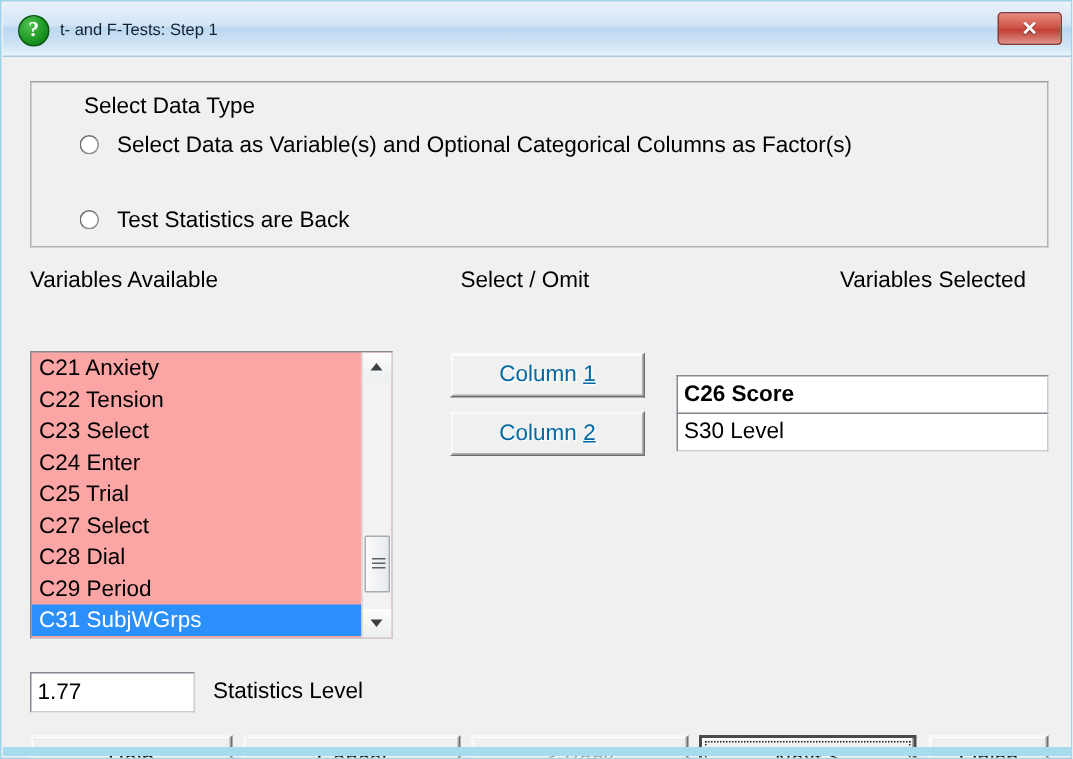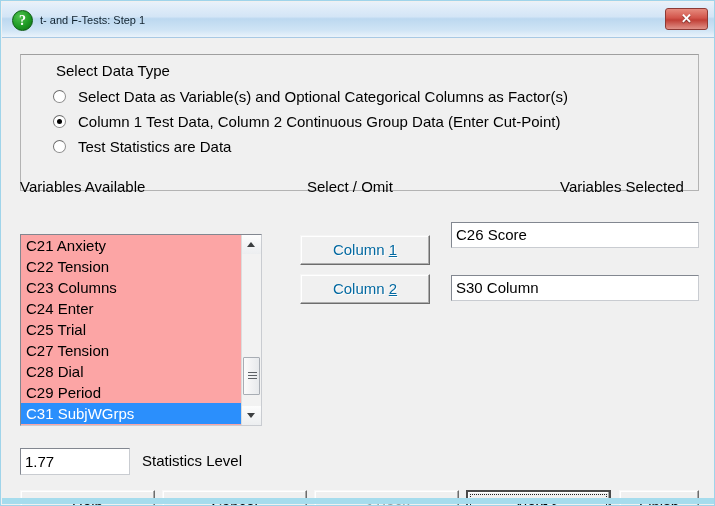--- a/index.html
+++ b/index.html
@@ -74,21 +74,21 @@
   #client {
     position: absolute;
     left: 1px; top: 37px;
     width: 713px; height: 467px;
     background: #f0f0f0;
   }
   
   #groupbox {
     position: absolute;
     left: 18px; top: 16px;
-    width: 679px; height: 137px;
+    width: 679px; height: 111px;
     box-sizing: border-box;
     border: 1px solid #b3b3b3;
     border-top-color: #9f9f9f;
   }
   #groupbox-label {
     position: absolute;
     left: 30px; top: 7px;
     padding: 0 5px;
     background: #f0f0f0;
     font-size: 15px;
@@ -327,43 +327,39 @@
   <div id="client">
 
     <div id="groupbox">
       <div id="groupbox-label">Select Data Type</div>
 
       <div class="radio-row" style="top:30px;">
         <span class="radio-mark"></span>
         <span class="radio-label">Select Data as Variable(s) and Optional Categorical Columns as Factor(s)</span>
       </div>
 
-      <div class="radio-row" style="top:55px;">
-        <span class="radio-mark on"></span>
-        <span class="radio-label">Column 1 Test Data, Column 2 Continuous Group Data (Enter Cut-Point)</span>
-      </div>
 
       <div class="radio-row" style="top:80px;">
         <span class="radio-mark"></span>
-        <span class="radio-label">Test Statistics are Data</span>
+        <span class="radio-label">Test Statistics are Back</span>
       </div>
     </div>
 
     <div class="col-heading" style="left:305px; top:140px;">Select / Omit</div>
     <div class="col-heading" style="left:18px; top:140px;">Variables Available</div>
     <div class="col-heading" style="left:558px; top:140px;">Variables Selected</div>
 
     <div id="listbox">
       <div id="list-items">
         <div class="list-item">C21 Anxiety</div>
         <div class="list-item">C22 Tension</div>
-        <div class="list-item">C23 Columns</div>
+        <div class="list-item">C23 Select</div>
         <div class="list-item">C24 Enter</div>
         <div class="list-item">C25 Trial</div>
-        <div class="list-item">C27 Tension</div>
+        <div class="list-item">C27 Select</div>
         <div class="list-item">C28 Dial</div>
         <div class="list-item">C29 Period</div>
         <div class="list-item selected">C31 SubjWGrps</div>
       </div>
 
       <div id="list-scrollbar">
         <div class="sb-btn up">
           <span class="sb-arrow"></span>
         </div>
         <div id="sb-thumb">
@@ -375,22 +371,22 @@
       </div>
     </div>
 
     <div class="col-button" style="top:197px;">
       <span>Column </span><u>1</u>
     </div>
     <div class="col-button" style="top:236px;">
       <span>Column </span><u>2</u>
     </div>
 
-    <div class="sel-field" style="top:184px;">C26 Score</div>
-    <div class="sel-field" style="top:237px;">S30 Column</div>
+    <div class="sel-field" style="top:212px;font-weight:bold;">C26 Score</div>
+    <div class="sel-field" style="top:237px;">S30 Level</div>
 
     <div id="conf-input">1.77</div>
     <div id="conf-label">Statistics Level</div>
 
     <div class="dlg-button" style="left:18px; width:135px;">
       <u>H</u><span>elp</span>
     </div>
     <div class="dlg-button" style="left:160px; width:145px;">
       <u>C</u><span>ancel</span>
     </div>

